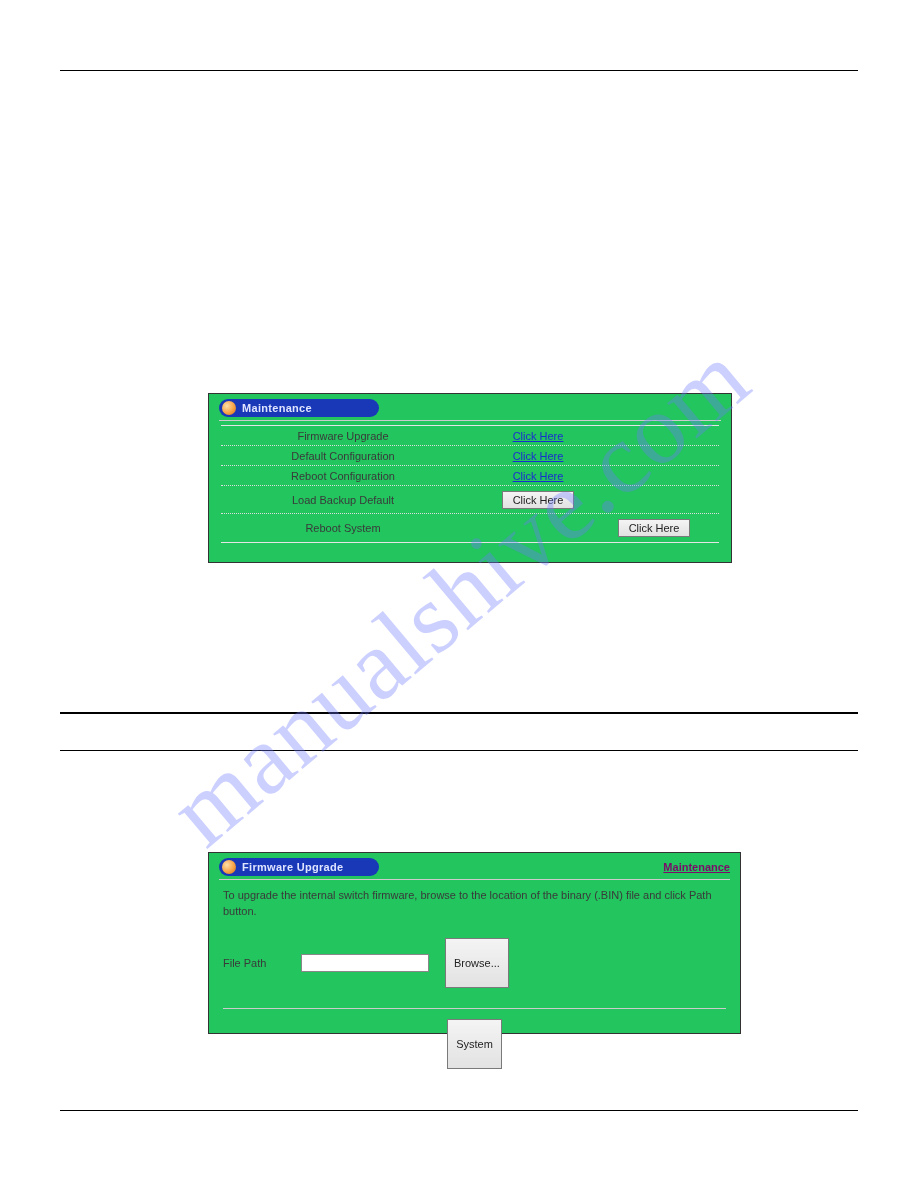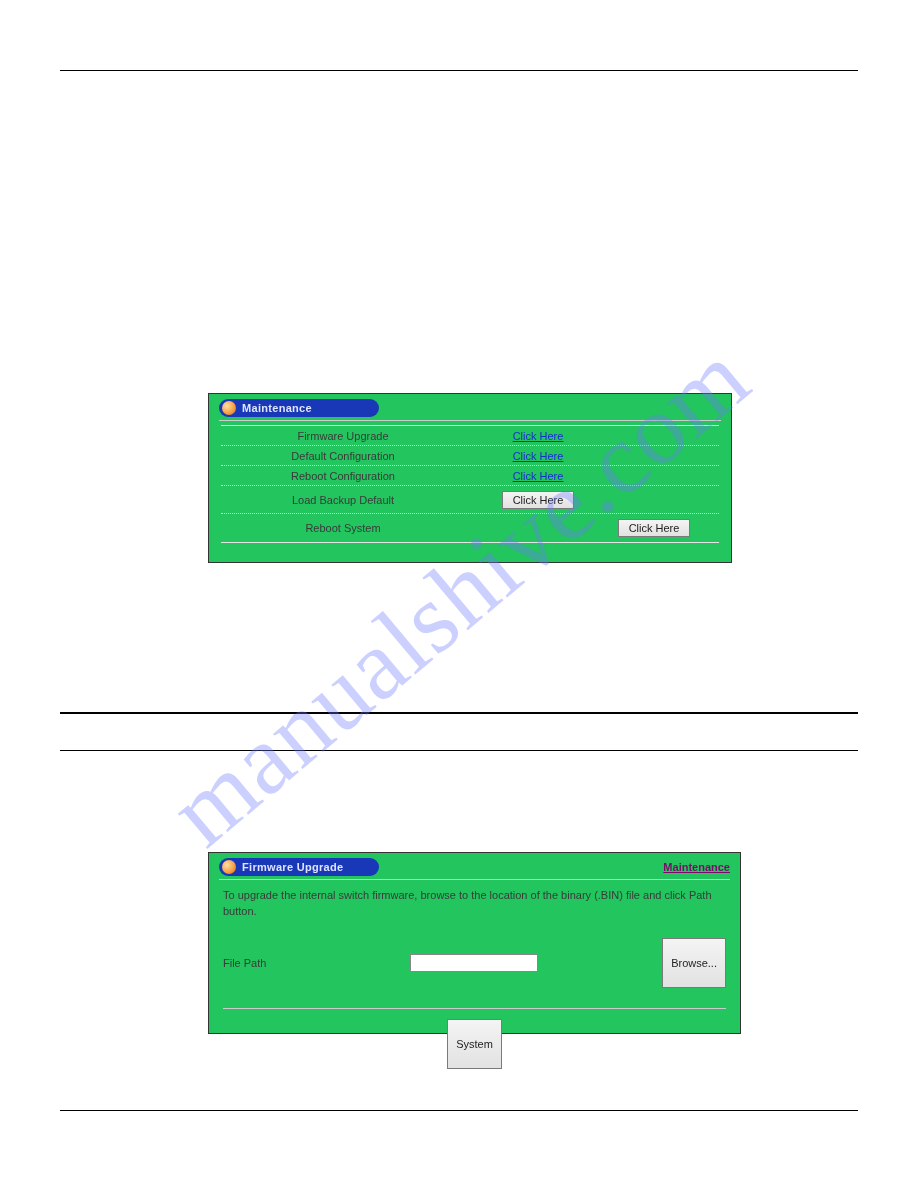--- a/index.html
+++ b/index.html
@@ -146,21 +146,20 @@
     }
     .instr {
       line-height: 1.45;
       margin-bottom: 18px;
     }
     .fp-row {
       display: flex;
       align-items: center;
       gap: 16px;
       margin-bottom: 14px;
-      justify-content: space-between;
     }
     .fp-label { width: 62px; }
     .fp-input {
       width: 128px;
       height: 18px;
       border: 1px solid #888;
       background: #fff;
       font-size: 11px;
       padding: 0 3px;
     }

